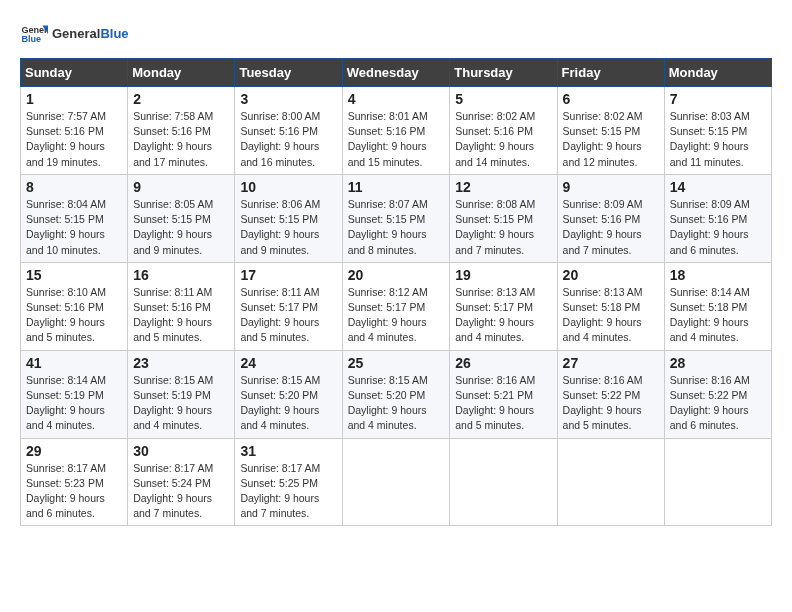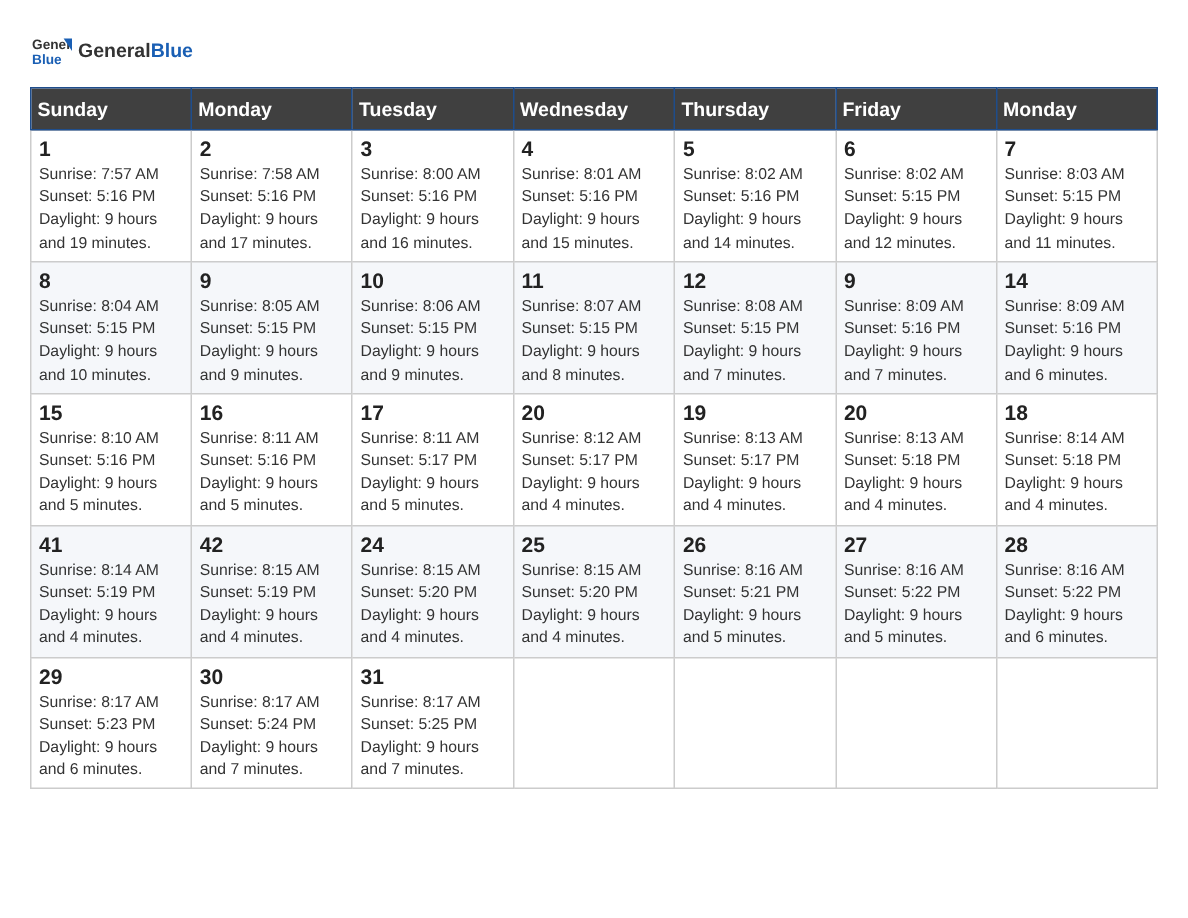--- a/index.html
+++ b/index.html
@@ -295,21 +295,21 @@
       <tr>
         <td>
         <span class="day-number">41</span>
         <div class="day-info">
           Sunrise: 8:14 AM<br>
           Sunset: 5:19 PM<br>
           Daylight: 9 hours and 4 minutes.
         </div>
       </td>
         <td>
-        <span class="day-number">42</span>
+        <span class="day-number">23</span>
         <div class="day-info">
           Sunrise: 8:15 AM<br>
           Sunset: 5:19 PM<br>
           Daylight: 9 hours and 4 minutes.
         </div>
       </td>
         <td>
         <span class="day-number">24</span>
         <div class="day-info">
           Sunrise: 8:15 AM<br>

